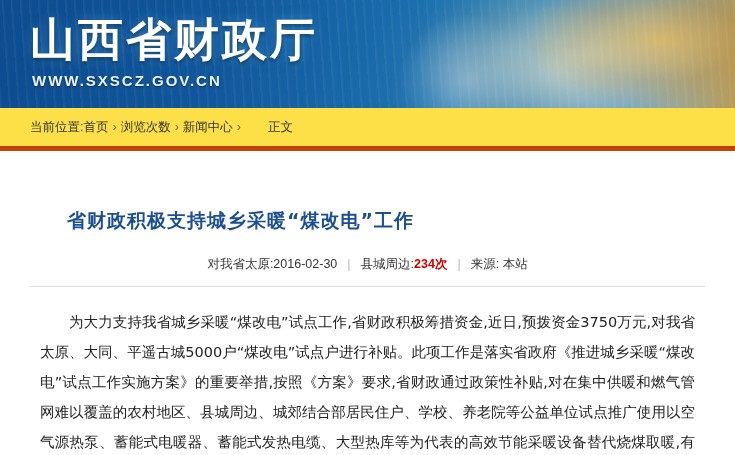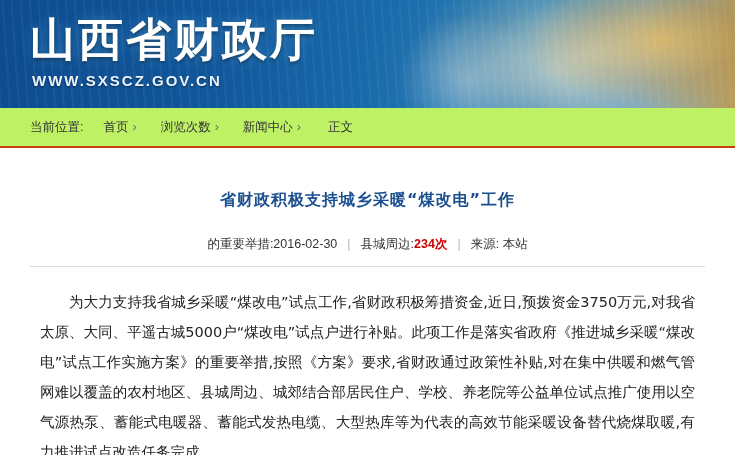--- a/index.html
+++ b/index.html
@@ -73,59 +73,58 @@
     color: #eaf4ff;
     font-family: "Liberation Sans", sans-serif;
     text-shadow: 0 1px 2px rgba(0,0,0,0.5);
     white-space: nowrap;
   }
 
   
   .breadcrumb-wrap {
     position: relative;
     height: 38px;
-    border-bottom: 2px solid #c2410c;
-    background: #bef264;
+    border-bottom: 5px solid #c2410c;
+    background: #fde047;
   }
   .breadcrumb {
     position: absolute;
     left: 30px;
     top: 0;
     height: 38px;
     display: flex;
     align-items: center;
     font-size: 12.5px;
     color: #333333;
     white-space: nowrap;
   }
   .breadcrumb .sep {
     margin: 0 4px;
     color: #666666;
   }
   .breadcrumb .crumb {
     color: #333333;
     text-decoration: none;
-    margin-left: 20px;
   }
   .breadcrumb .current {
     margin-left: 23px;
     color: #333333;
   }
 
   
   .content {
     position: relative;
     padding: 0 30px;
     background: #ffffff;
   }
   .doc-title {
-    margin: 0;
+    margin: 17px;
     padding: 36px 20px 0 20px;
-    text-align: center;
-    font-size: 16px;
+    text-align: left;
+    font-size: 19px;
     font-weight: bold;
     color: #1b4f8f;
     font-family: "DejaVu Sans", "Liberation Sans", sans-serif;
     letter-spacing: 1px;
     line-height: 32px;
   }
   .meta-bar {
     margin-top: 18px;
     display: flex;
     justify-content: center;
@@ -183,21 +182,21 @@
       <span class="current">正文</span>
     </div>
   </div>
 
   <div class="content">
 
     <h1 class="doc-title">省财政积极支持城乡采暖“煤改电”工作</h1>
 
     <div class="meta-bar">
       <span class="meta-item">
-        <span>的重要举措:</span><span>2016-02-30</span>
+        <span>对我省太原:</span><span>2016-02-30</span>
       </span>
       <span class="meta-divider">|</span>
       <span class="meta-item">
         <span>县城周边:</span><span class="meta-count">234次</span>
       </span>
       <span class="meta-divider">|</span>
       <span class="meta-item">
         <span>来源:</span>&nbsp;<span>本站</span>
       </span>
     </div>

